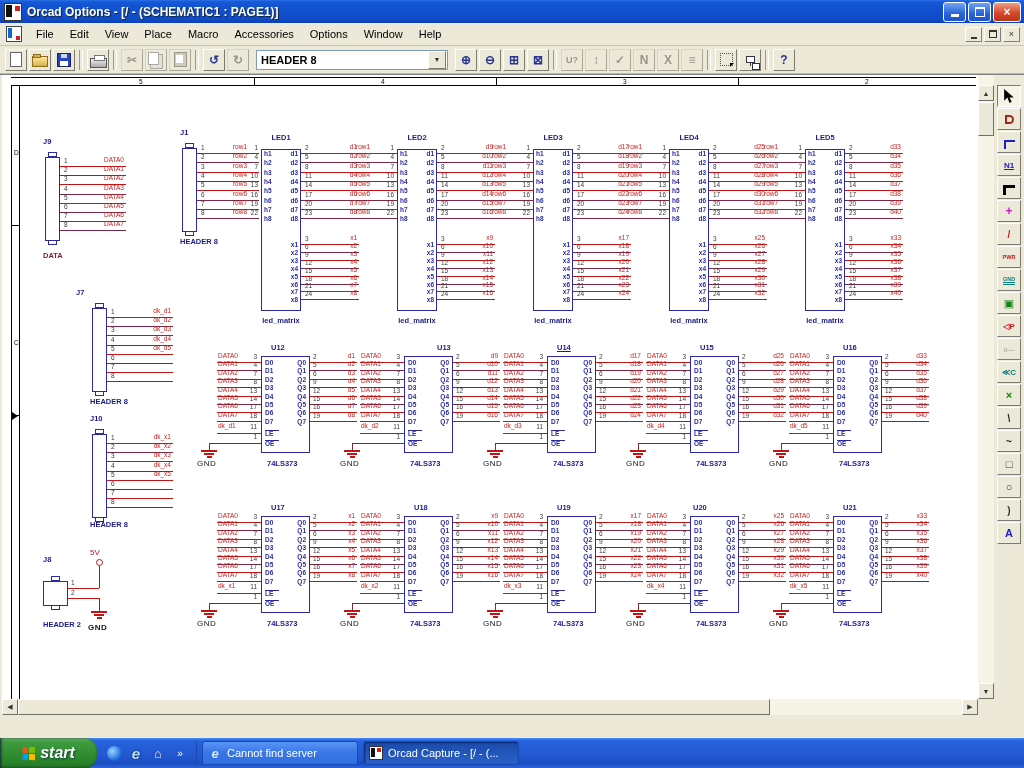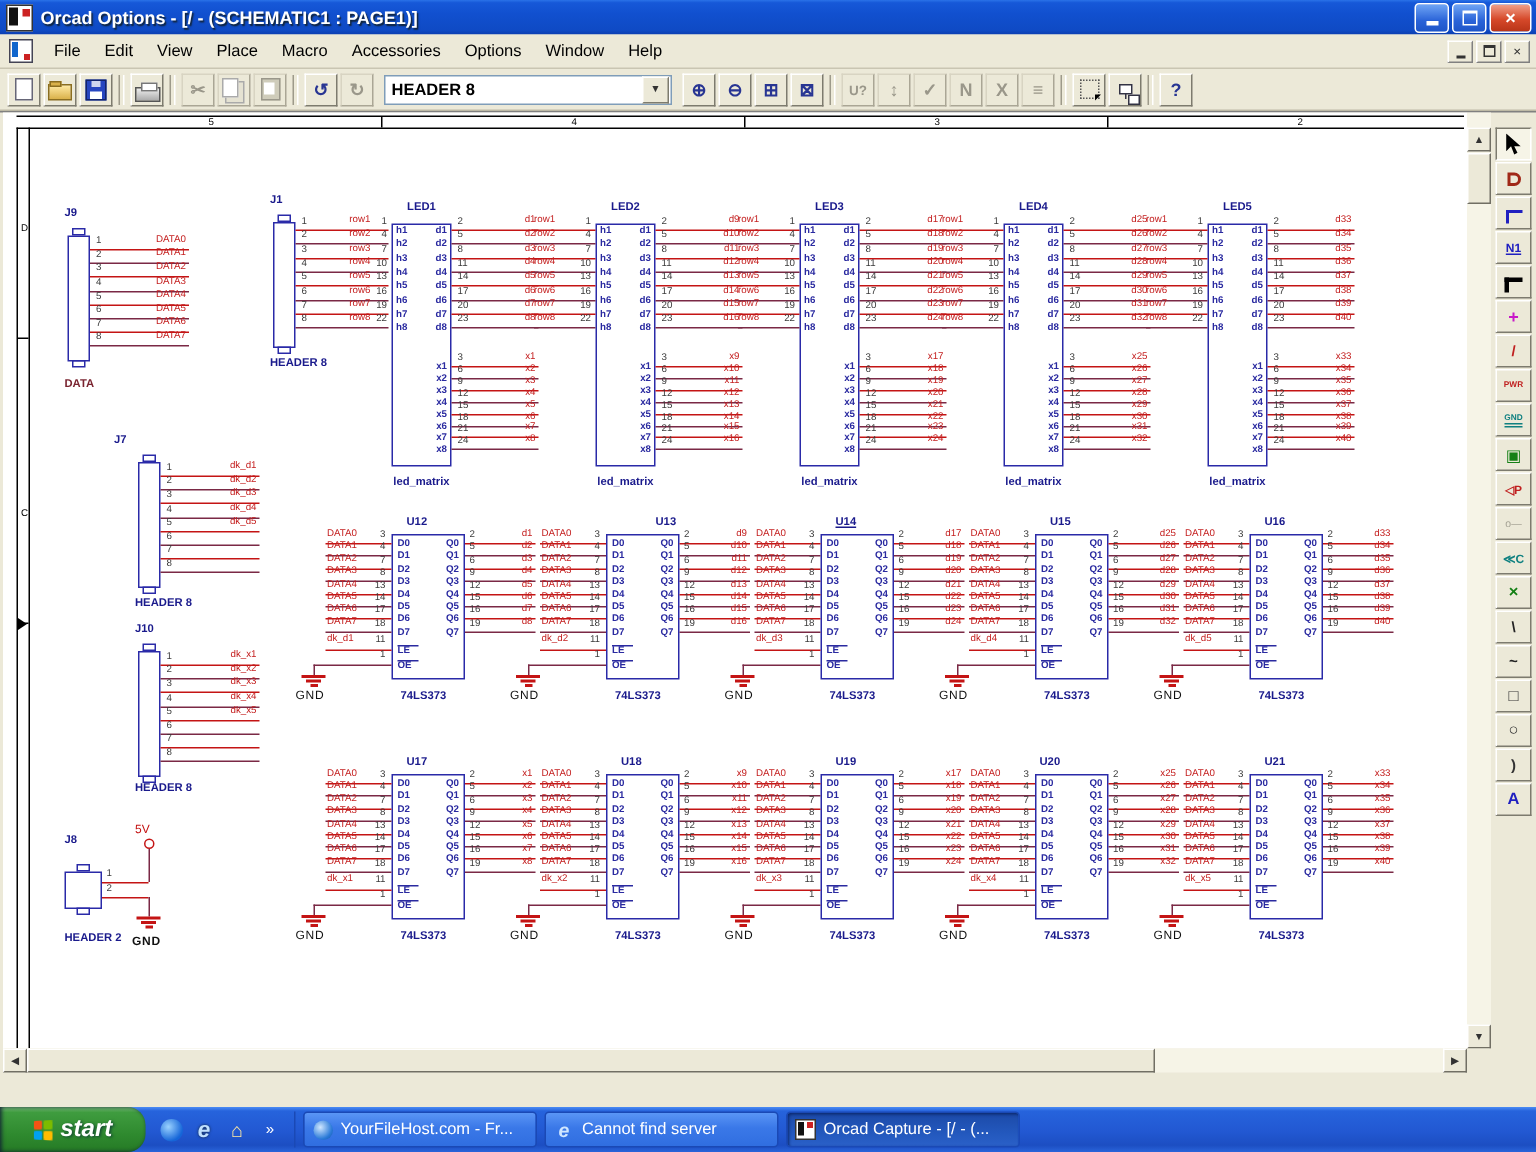--- a/index.html
+++ b/index.html
@@ -1821,26 +1821,20 @@
       <span>start</span>
     </div>
     <div id="quicklaunch">
       <div class="ql ql-media"></div>
       <div class="ql ql-ie">e</div>
       <div class="ql ql-desk">⌂</div>
       <div class="ql ql-more">»</div>
     </div>
     <div id="tasks" style="display:flex;align-items:center;">
         <div class="task">
-          <div class="ticon">
-            <div class="ti-globe"></div>
-          </div>
-          <div class="tlabel">YourFileHost.com - Fr...</div>
-        </div>
-        <div class="task">
           <div class="ticon ti-ie">e</div>
           <div class="tlabel">Cannot find server</div>
         </div>
         <div class="task active">
           <div class="ticon">
             <div class="ti-orcad"></div>
           </div>
           <div class="tlabel">Orcad Capture - [/ - (...</div>
         </div>
       </div>

